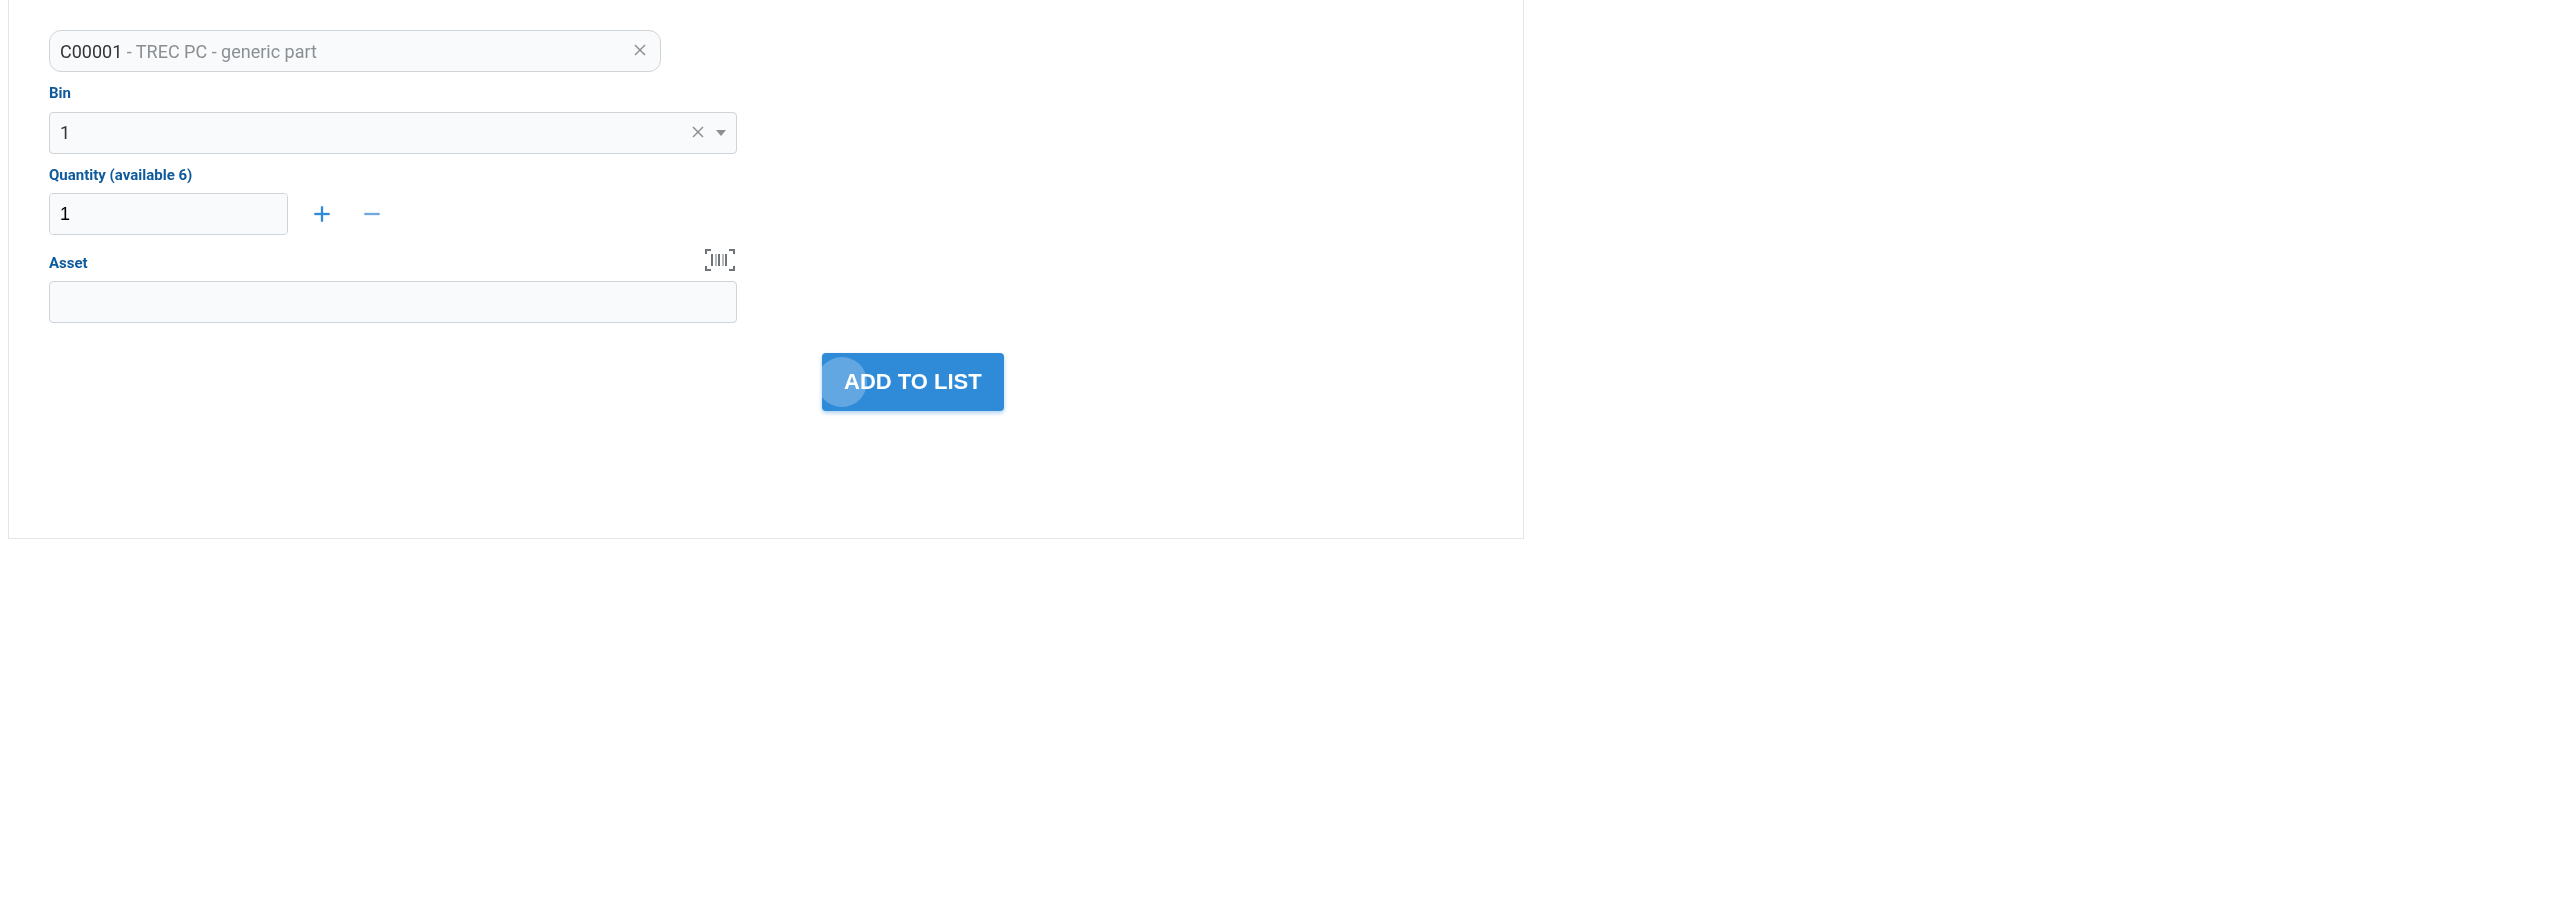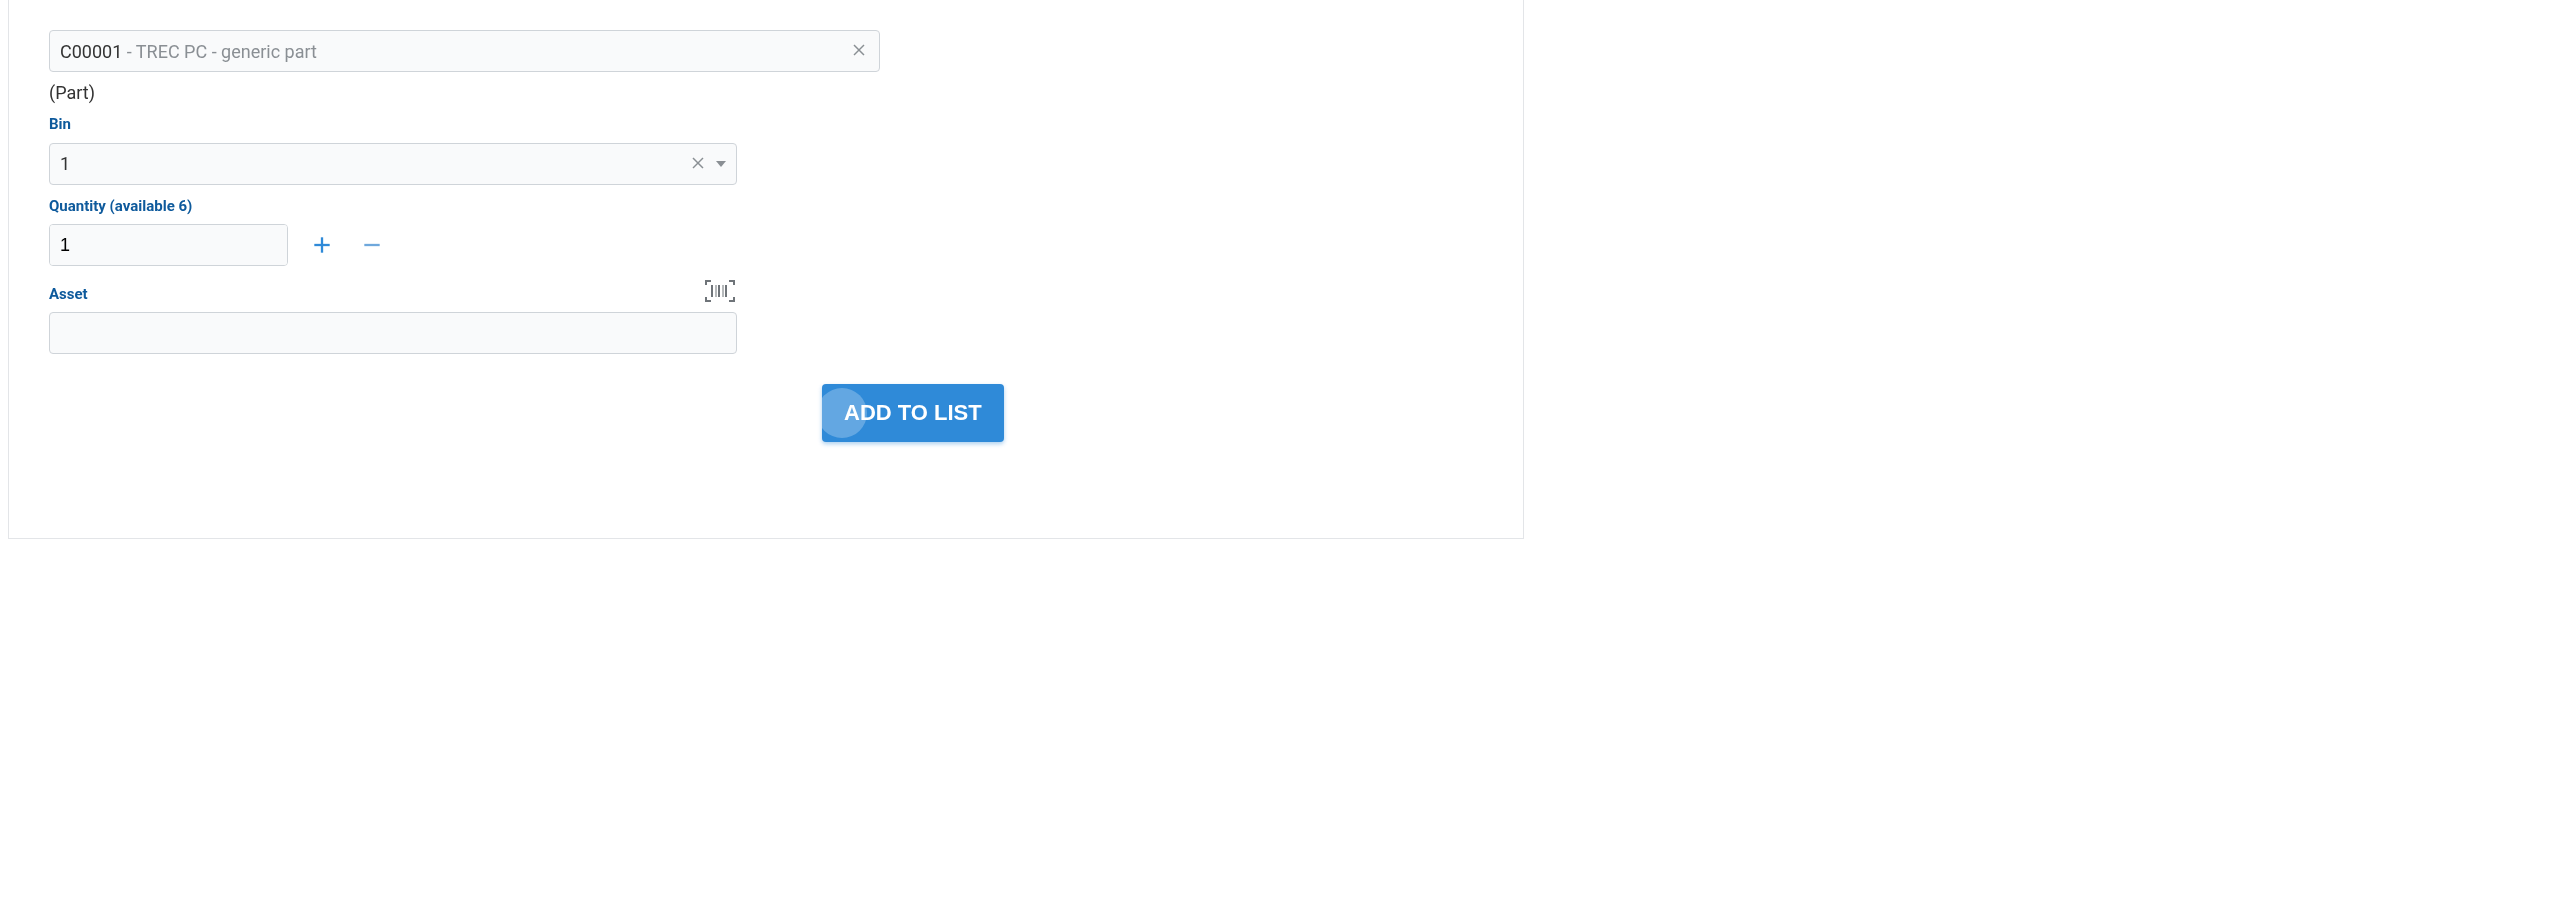--- a/index.html
+++ b/index.html
@@ -173,32 +173,31 @@
     padding: 0 10px;
     font-size: 18px;
     outline: none;
   }
 </style>
 </head>
 <body>
 
 <div class="card">
 
-  <div class="input-box" style="width:831px;">
+  <div class="input-box" style="width:612px;border-radius:12px;">
     <div style="flex:1; overflow:hidden; white-space:nowrap;">
       <span class="part-value">C00001</span><span class="part-desc"> - TREC PC - generic part</span>
     </div>
     <button class="clear-btn">
       <svg width="12" height="12" viewBox="0 0 12 12">
         <line x1="1" y1="1" x2="11" y2="11" stroke="#8a8f94" stroke-width="1.5"></line>
         <line x1="11" y1="1" x2="1" y2="11" stroke="#8a8f94" stroke-width="1.5"></line>
       </svg>
     </button>
   </div>
-  <div class="subtext">(Part)</div>
 
   <div class="row section-gap">
     <div class="col">
       <div class="field-label">
         <span>Bin</span>
       </div>
       <div class="select-box">
         <span class="select-val">1</span>
         <button class="clear-btn">
           <svg width="12" height="12" viewBox="0 0 12 12">

